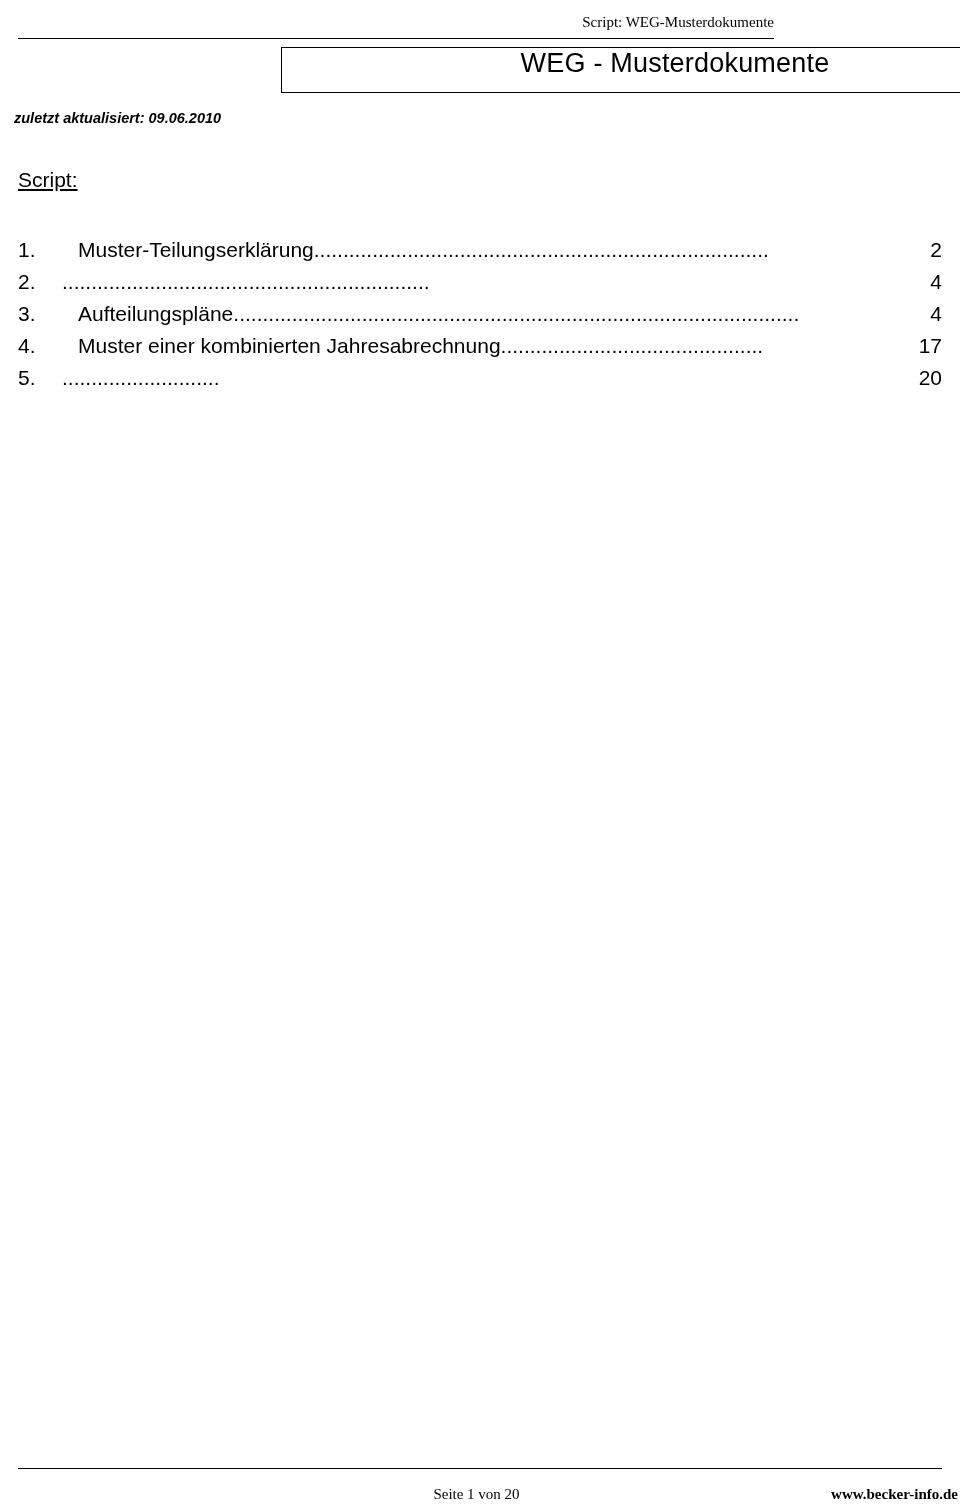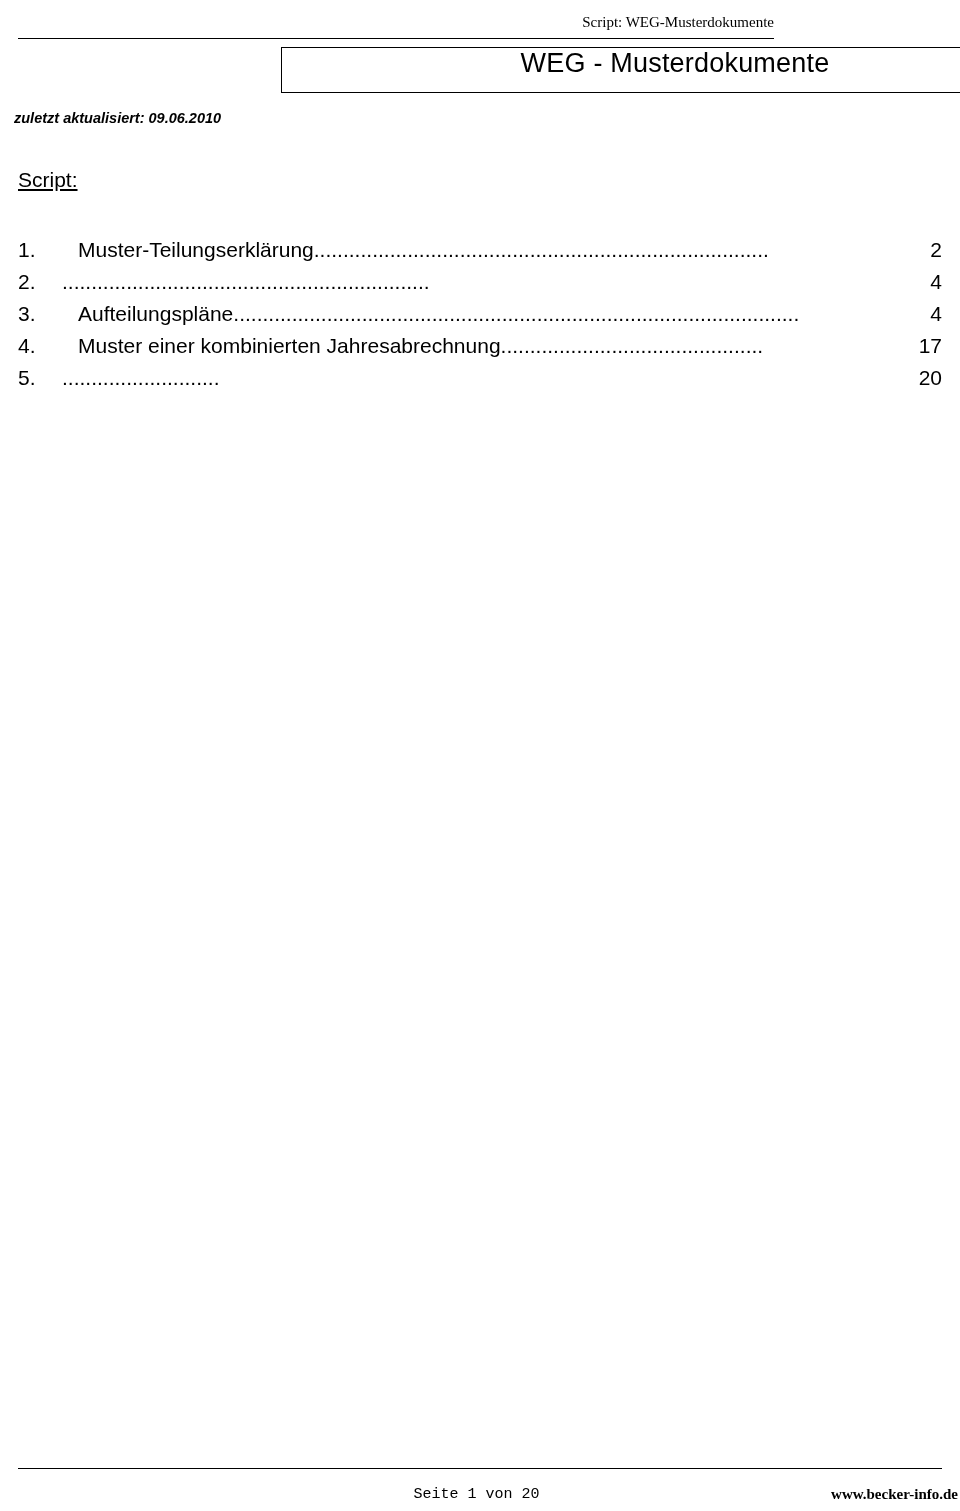--- a/index.html
+++ b/index.html
@@ -139,21 +139,21 @@
     height: 1px;
     background: #000;
   }
   .footer-center {
     position: absolute;
     left: 0;
     right: 7px;
     bottom: 8px;
     text-align: center;
     font-size: 15px;
-    font-family: Liberation Mono, monospace;
+    font-family: Liberation Serif, serif;
     color: #000;
   }
   .footer-right {
     position: absolute;
     right: 2px;
     bottom: 8px;
     font-size: 15px;
     font-family: "Liberation Serif", serif;
     font-weight: bold;
     color: #000;

